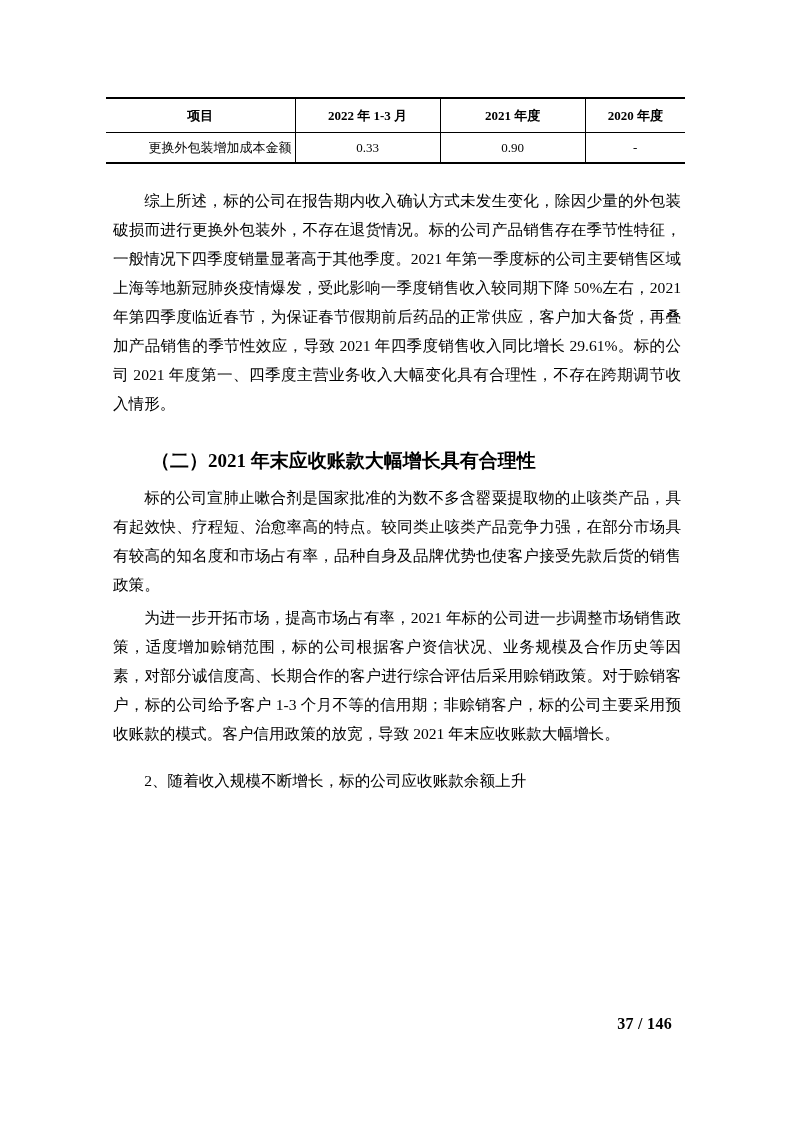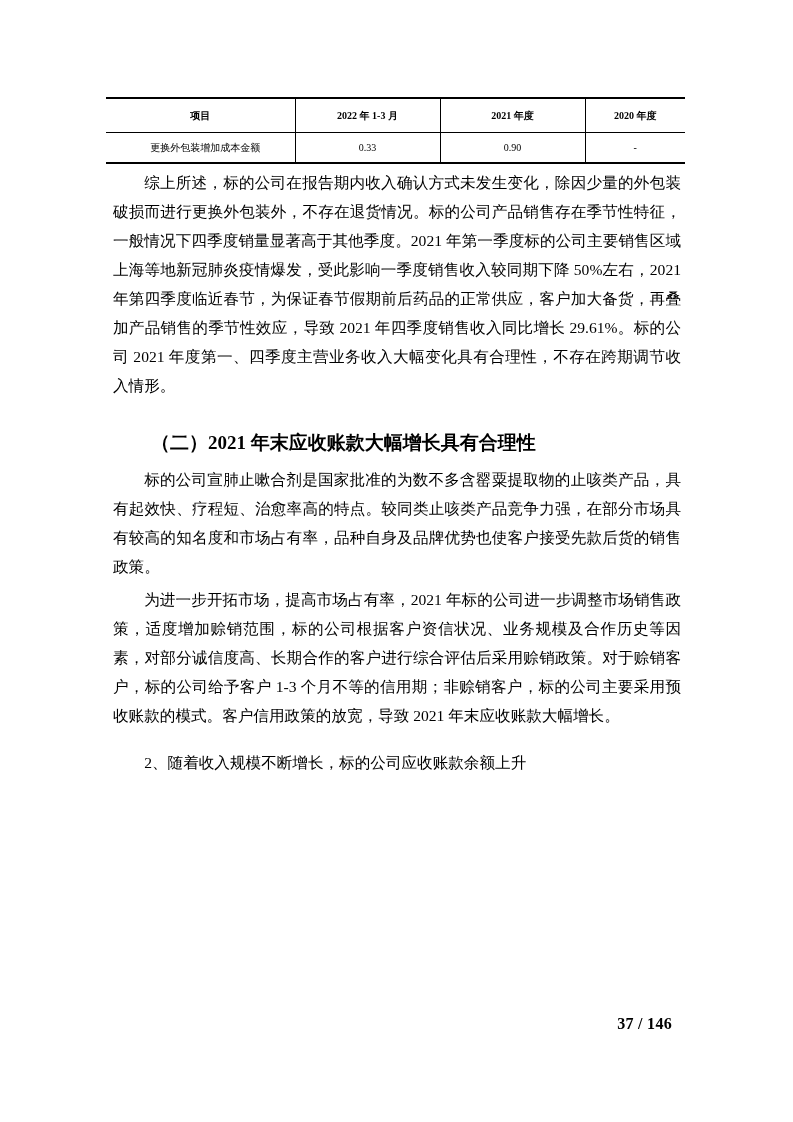--- a/index.html
+++ b/index.html
@@ -27,59 +27,59 @@
     border-collapse: collapse;
     table-layout: fixed;
     width: 579px;
     margin: 2px 0 0 -7px;
     border-top: 2.5px solid #000;
     border-bottom: 2.5px solid #000;
   }
   table.cost-table th,
   table.cost-table td {
     border-right: 1px solid #000;
-    font-size: 10px;
+    font-size: 13px;
     text-align: center;
     vertical-align: middle;
     padding: 0 3px;
     overflow: hidden;
     white-space: nowrap;
     margin-top: 47px;
   }
   table.cost-table th:last-child,
   table.cost-table td:last-child { border-right: none; }
   table.cost-table thead th {
     border-bottom: 1px solid #000;
     font-weight: bold;
     height: 33px;
   }
   table.cost-table tbody td { height: 29px; }
   table.cost-table td.item-cell {
-    text-align: center;
+    text-align: right;
     padding-left: 13px;
   }
   
   .body-p {
     margin: 0;
     font-size: 15.6px;
     line-height: 29px;
     text-align: justify;
     text-indent: 2em;
     word-break: break-all;
   }
   .sec-heading {
     margin: 0;
     font-size: 19px;
     line-height: 29px;
     font-weight: bold;
     text-indent: 2em;
     white-space: nowrap;
   }
   .mt5  { margin-top: 5px; }
-  .mt6  { margin-top: 4px; }
+  .mt6  { margin-top: 22px; }
   .mt8  { margin-top: 8px; }
   .mt10 { margin-top: 18px; }
   .mt12 { margin-top: 4px; }
   .mt15 { margin-top: 15px; }
   .mt28 { margin-top: 28px; }
   
   .page-num {
     position: absolute;
     top: 1015px;
     right: 121px;

